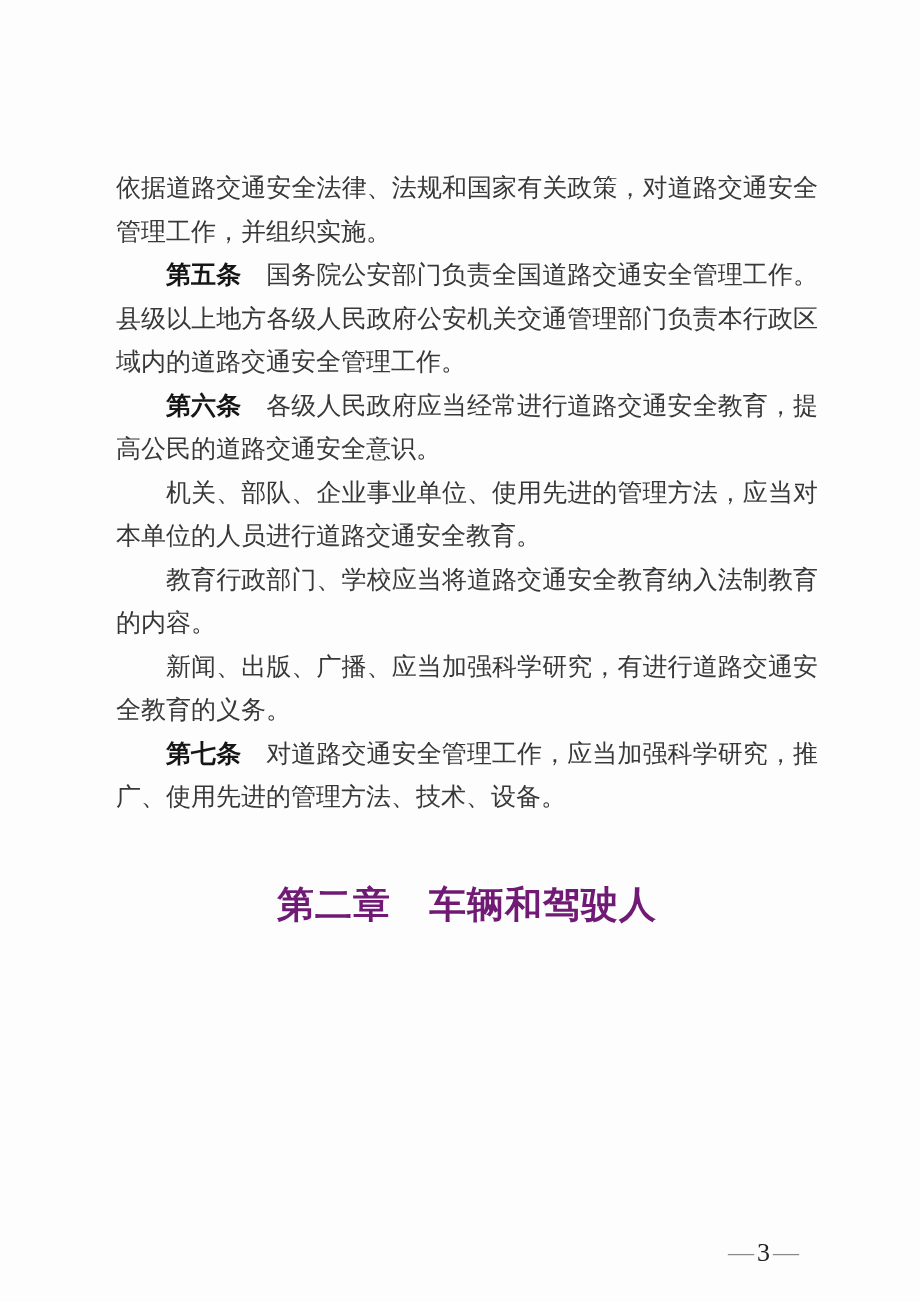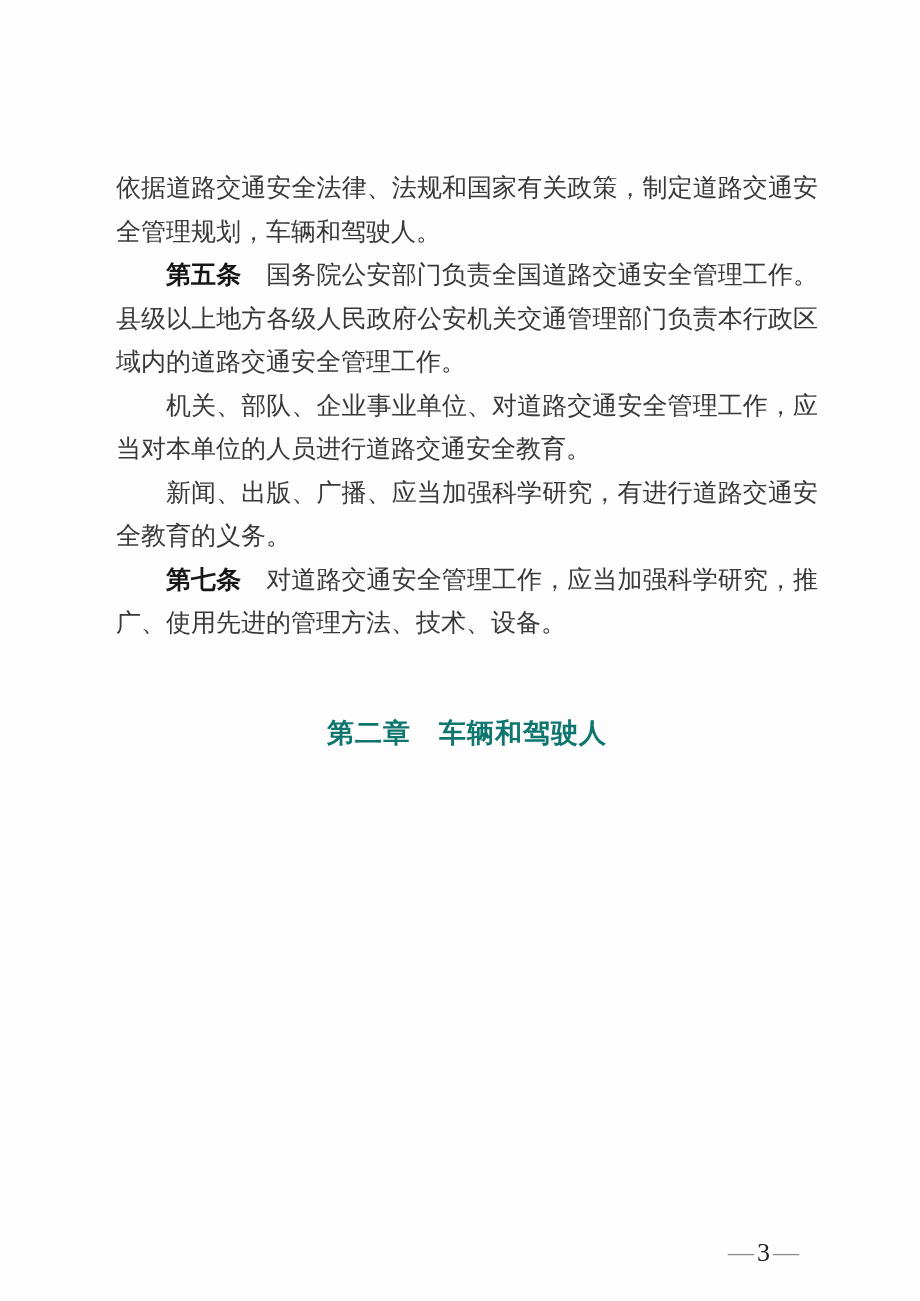--- a/index.html
+++ b/index.html
@@ -37,25 +37,25 @@
     font-family: Liberation Serif, serif;
     font-weight: 700;
     color: #161616;
     margin-right: 25px;
   }
   .chapter {
     margin: 66px 0 0 0;
     padding: 0;
     text-indent: 0;
     text-align: center;
-    font-family: Liberation Sans, sans-serif;
+    font-family: Liberation Mono, monospace;
     font-weight: 700;
-    font-size: 27px;
+    font-size: 37px;
     line-height: 44px;
-    color: #0f766e;
+    color: #701a75;
     letter-spacing: 1px;
   }
   .page-number {
     position: absolute;
     left: 728px;
     top: 1238px;
     font-size: 26px;
     line-height: 30px;
     white-space: nowrap;
   }
@@ -66,29 +66,31 @@
     color: #222222;
     padding: 0 3px;
   }
 </style>
 </head>
 <body>
 
 <div class="page">
   <div class="text-block">
 
-    <p class="para no-indent"><span>依据道路交通安全法律、法规和国家有关政策，制定道路交通安全管理规划，车辆和驾驶人。</span></p>
+    <p class="para no-indent"><span>依据道路交通安全法律、法规和国家有关政策，对道路交通安全管理工作，并组织实施。</span></p>
 
     <p class="para"><span class="article-no">第五条</span><span>国务院公安部门负责全国道路交通安全管理工作。县级以上地方各级人民政府公安机关交通管理部门负责本行政区域内的道路交通安全管理工作。</span></p>
 
 
+    <p class="para"><span class="article-no">第六条</span><span>各级人民政府应当经常进行道路交通安全教育，提高公民的道路交通安全意识。</span></p>
 
 
-    <p class="para"><span>机关、部队、企业事业单位、对道路交通安全管理工作，应当对本单位的人员进行道路交通安全教育。</span></p>
+    <p class="para"><span>机关、部队、企业事业单位、使用先进的管理方法，应当对本单位的人员进行道路交通安全教育。</span></p>
 
+    <p class="para"><span>教育行政部门、学校应当将道路交通安全教育纳入法制教育的内容。</span></p>
 
     <p class="para"><span>新闻、出版、广播、应当加强科学研究，有进行道路交通安全教育的义务。</span></p>
 
     <p class="para"><span class="article-no">第七条</span><span>对道路交通安全管理工作，应当加强科学研究，推广、使用先进的管理方法、技术、设备。</span></p>
 
     <h2 class="chapter"><span>第二章　车辆和驾驶人</span></h2>
 
   </div>
 
   <div class="page-number"><span class="dash">—</span><span class="num">3</span><span class="dash">—</span></div>

